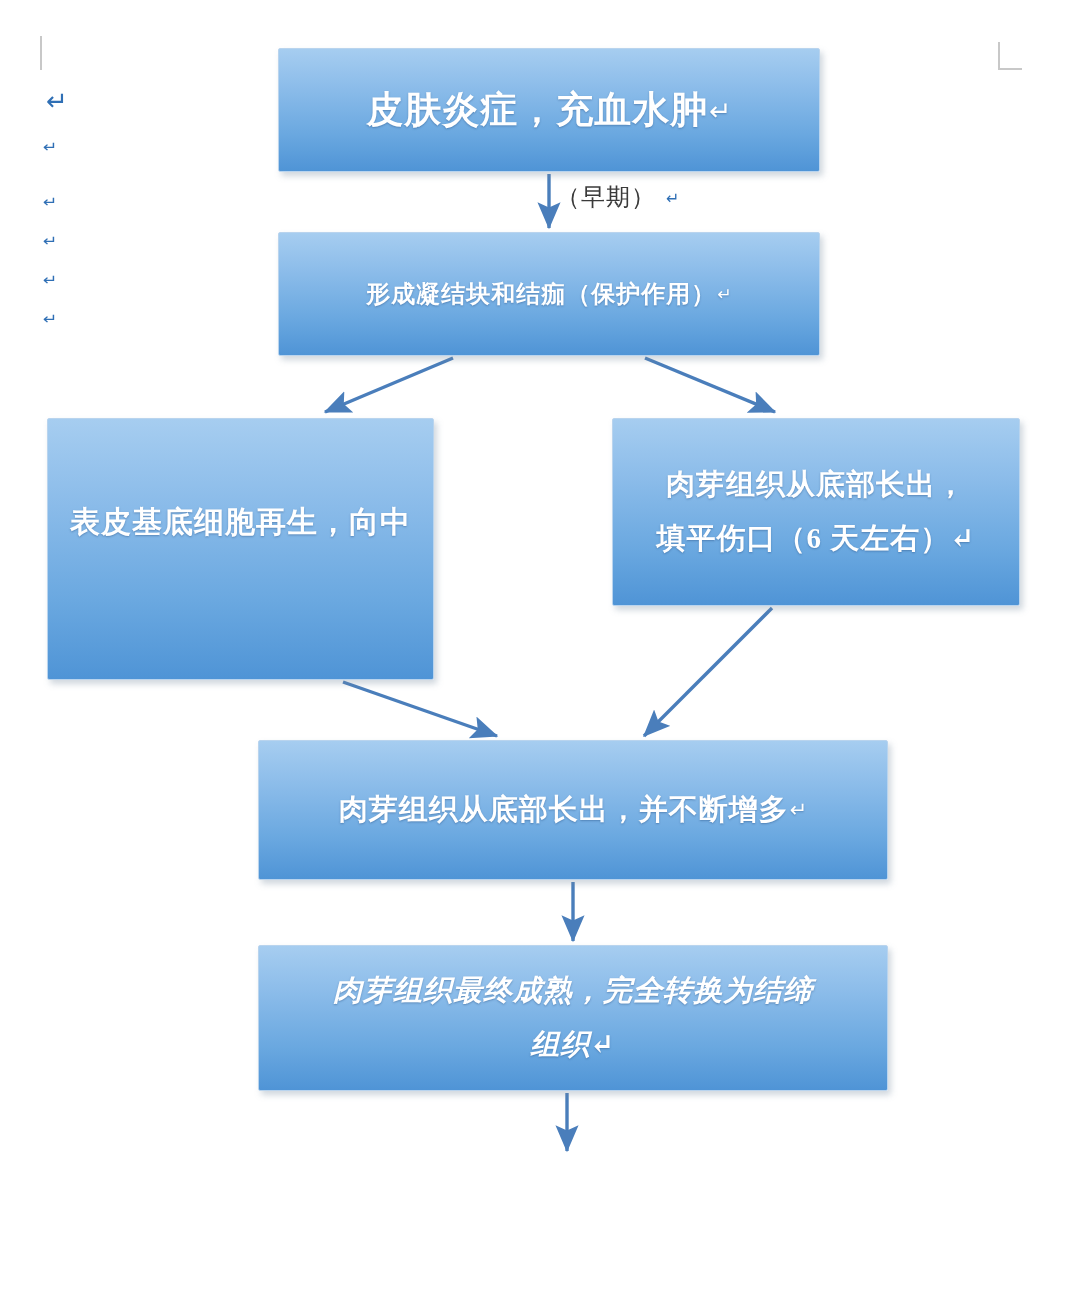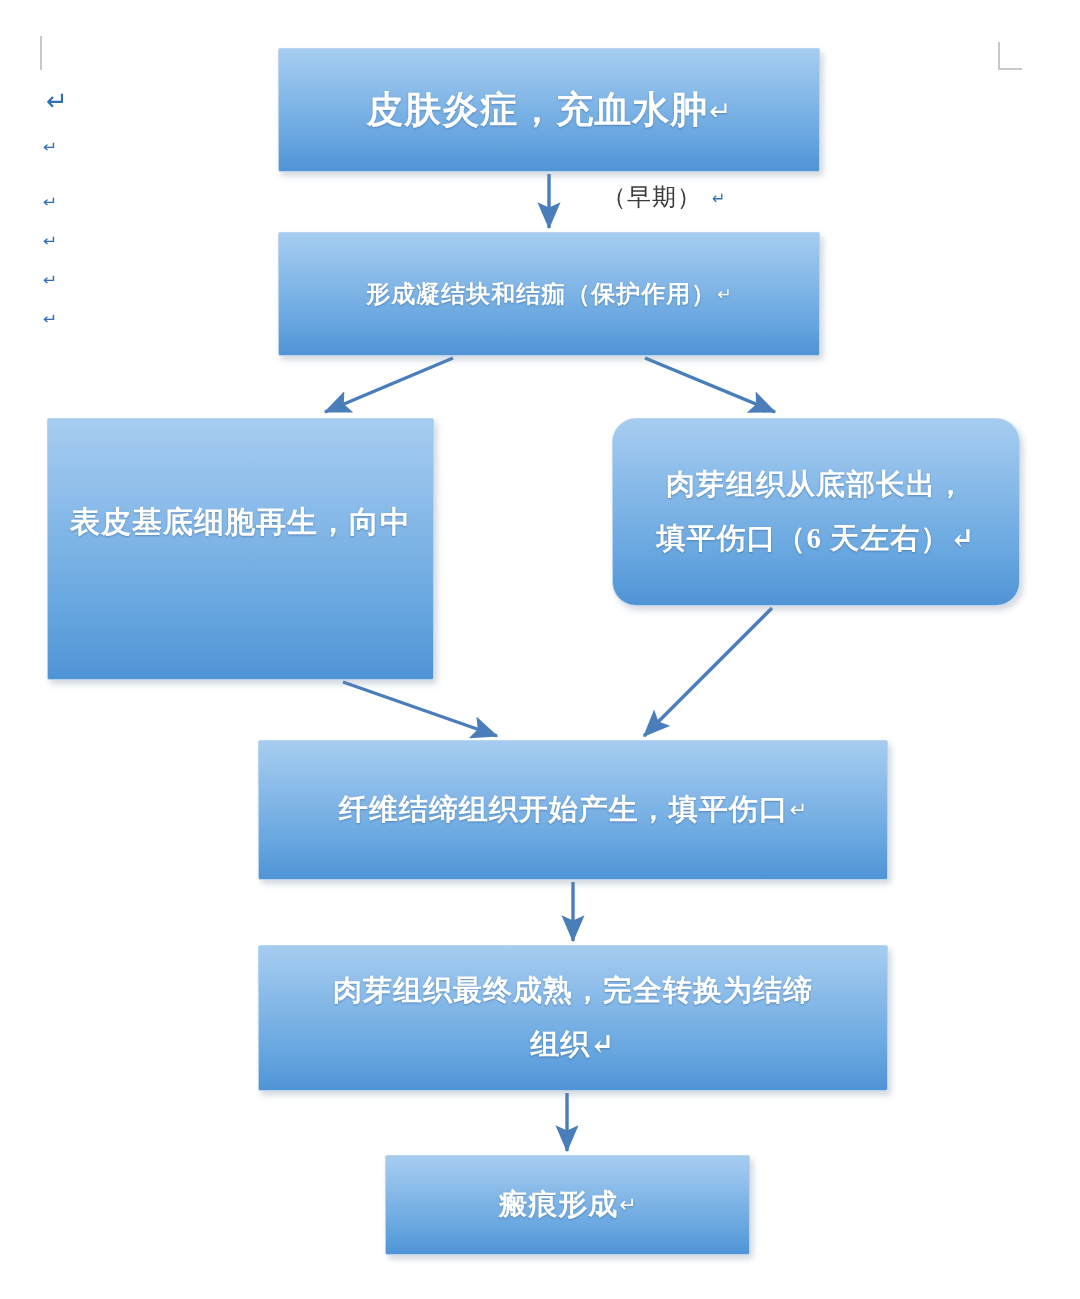--- a/index.html
+++ b/index.html
@@ -82,34 +82,33 @@
     font-size: 0.72em;
     letter-spacing: 0;
     vertical-align: 2px;
     padding-left: 1px;
   }
 
   
   #node-1 { left: 278px; top: 48px;   width: 542px; height: 124px; font-size: 37px; }
   #node-2 { left: 278px; top: 232px;  width: 542px; height: 124px; font-size: 24px; }
   #node-3 { left: 47px;  top: 418px;  width: 387px; height: 262px; font-size: 30px; }
-  #node-4 { left: 612px; top: 418px;  width: 408px; height: 188px; font-size: 29px; border-radius: 24px; }
+  #node-4 { left: 612px; top: 418px;  width: 408px; height: 188px; font-size: 29px; }
   #node-5 { left: 258px; top: 740px;  width: 630px; height: 140px; font-size: 29px; }
-  #node-6 { left: 258px; top: 945px;  width: 630px; height: 146px; font-size: 29px; }
+  #node-6 { left: 258px; top: 945px;  width: 630px; height: 146px; font-size: 29px; font-style: italic; }
   #node-7 { left: 385px; top: 1155px; width: 365px; height: 100px; font-size: 29px; }
 
   
   .edge-label {
     position: absolute;
     color: #3a3a3a;
     font-size: 24px;
     letter-spacing: 1px;
     white-space: nowrap;
     font-family: "Liberation Serif", "DejaVu Serif", serif;
-    margin-left: 46px;
   }
   #label-early { left: 556px; top: 181px; }
   .edge-label .pmark {
     color: #2f6fb5;
     font-family: "DejaVu Sans", sans-serif;
     font-size: 16px;
     padding-left: 10px;
     vertical-align: 1px;
   }
 
@@ -186,30 +185,25 @@
 
   <div class="node" id="node-4">
     <span class="txt">
       <span>肉芽组织从底部长出，</span><br>
       <span>填平伤口（6 天左右）↵</span>
     </span>
   </div>
 
   <div class="node" id="node-5">
     <span class="txt">
-      <span>纤维结缔组织开始产生，填平伤口</span><span class="pilcrow">↵</span>
+      <span>肉芽组织从底部长出，并不断增多</span><span class="pilcrow">↵</span>
     </span>
   </div>
 
   <div class="node" id="node-6">
     <span class="txt">
       <span>肉芽组织最终成熟，完全转换为结缔</span><br>
       <span>组织↵</span>
     </span>
   </div>
 
-  <div class="node" id="node-7">
-    <span class="txt">
-      <span>瘢痕形成</span><span class="pilcrow">↵</span>
-    </span>
-  </div>
 
 </div>
 
 </body></html>

